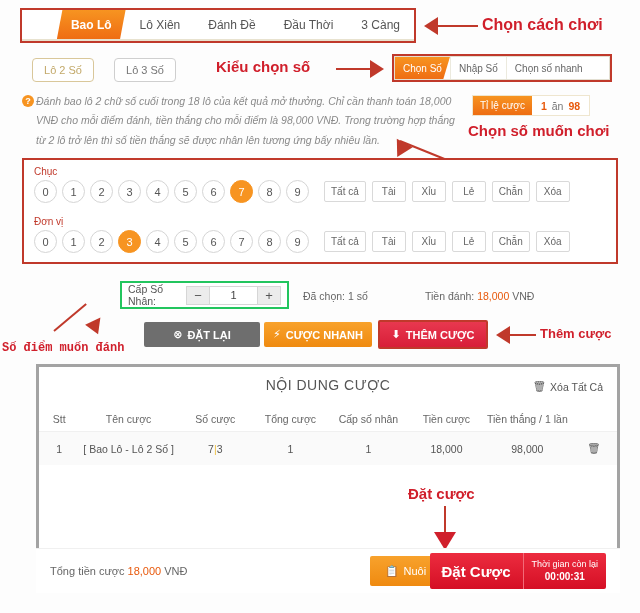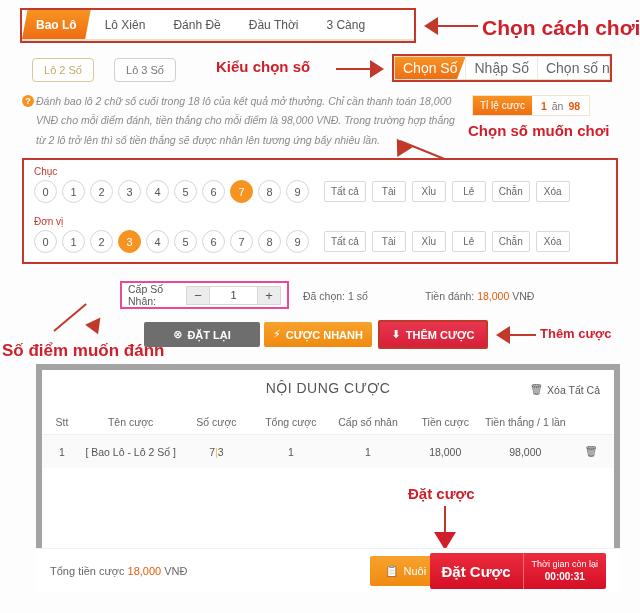--- a/index.html
+++ b/index.html
@@ -10,21 +10,21 @@
     font-family:"Liberation Sans","DejaVu Sans",sans-serif;
     font-size:11px; color:#444;
     overflow:hidden;
   }
   .page { position:absolute; inset:0; background:#fdfdfd; }
 
   
   .tabbar{
     position:absolute; left:22px; top:10px; width:392px; height:31px;
     background:#fff; border-bottom:2px solid #e8e2cf;
-    display:flex; align-items:stretch;
+    display:flex; align-items:stretch;justify-content:flex-end;
   }
   .tab{
     position:relative; display:flex; align-items:center; justify-content:center;
     padding:0 14px; font-size:12px; color:#555; cursor:pointer;
   }
   .tab.active{ color:#fff; font-weight:bold; }
   .tab.active::before{
     content:""; position:absolute; left:0; top:0; right:0; bottom:0;
     background:linear-gradient(#f79421,#ef6d13);
     clip-path: polygon(8% 0, 100% 0, 92% 100%, 0% 100%);
@@ -43,21 +43,21 @@
   }
   .pillbtn.sel{ border-color:#d9c79a; color:#c3a96a; }
 
   
   .modeswitch{
     position:absolute; left:394px; top:56px; width:216px; height:24px;
     background:#fff; border:1px solid #e3dfd2; display:flex; overflow:hidden;
   }
   .mode{
     position:relative; display:flex; align-items:center; justify-content:center;
-    font-size:14px; color:#666; padding:0 8px; cursor:pointer; white-space:nowrap;
+    font-size:10px; color:#666; padding:0 8px; cursor:pointer; white-space:nowrap;
   }
   .mode + .mode{ border-left:1px solid #eceade; }
   .mode.active{ color:#fff; }
   .mode.active::before{
     content:""; position:absolute; inset:0;
     background:linear-gradient(#f79421,#ef6d13);
     clip-path: polygon(0 0, 100% 0, 88% 100%, 0% 100%);
   }
   .mode span{ position:relative; z-index:1; }
 
@@ -103,21 +103,21 @@
   .qbtns{ display:flex; gap:6px; margin-left:10px; }
   .qbtn{
     height:21px; min-width:34px; padding:0 6px; border:1px solid #d9d9d9;
     background:#fff; display:flex; align-items:center; justify-content:center;
     font-size:10px; color:#666; border-radius:2px; cursor:pointer;
   }
 
   
   .multbox{
     position:absolute; left:120px; top:281px; width:169px; height:28px;
-    border:2px solid #ec4899; display:flex; align-items:center; padding:0 6px;
+    border:2px solid #22c55e; display:flex; align-items:center; padding:0 6px;
     background:#fff;
   }
   .multlab{ font-size:10.5px; color:#555; }
   .stepper{ display:flex; align-items:center; margin-left:6px; }
   .stepbtn{
     width:24px; height:19px; background:#ececec; border:1px solid #d6d6d6;
     display:flex; align-items:center; justify-content:center; font-size:13px;
     color:#555; cursor:pointer;
   }
   .stepval{
@@ -134,21 +134,21 @@
     justify-content:center; gap:5px; color:#fff; font-size:11px; font-weight:bold;
     border-radius:2px; cursor:pointer;
   }
   .btn-reset{ background:#6e6e6e; }
   .btn-fast{ background:linear-gradient(#f8a22c,#ef8a10); }
   .btn-add{ background:linear-gradient(#e8384f,#d81e38); border:2px solid #c0392b; }
 
   
   .card{
     position:absolute; left:36px; top:364px; width:584px; height:229px;
-    background:#fff; border:6px solid #a3a3a3;
+    background:#fff; border:3px solid #a3a3a3;
   }
   .card-title{
     position:absolute; left:0; right:0; top:10px; text-align:center;
     font-size:14px; color:#555; letter-spacing:.5px;
   }
   .clearall{
     position:absolute; right:14px; top:13px; font-size:10.5px; color:#555;
     display:flex; align-items:center; gap:4px; cursor:pointer;
   }
   table.bets{ position:absolute; left:0; top:40px; width:100%; border-collapse:collapse; }
@@ -221,21 +221,21 @@
         <span>Đầu Thời</span>
       </div>
     <div class="tab">
         <span>3 Càng</span>
       </div>
   </div>
   <div class="ann-box" style="left:20px;top:8px;width:396px;height:35px;"></div>
 
   <div class="arrow ar-left" style="left:424px;top:17px;"></div>
   <div class="ann-line" style="left:438px;top:25px;width:40px;height:2px;"></div>
-  <div class="ann-text" style="left:482px;top:16px;font-size:21px;">Chọn cách chơi</div>
+  <div class="ann-text" style="left:482px;top:16px;font-size:16px;">Chọn cách chơi</div>
 
   <div class="pillbtn sel" style="left:32px;top:58px;">
       <span>Lô 2 Số</span>
     </div>
   <div class="pillbtn" style="left:114px;top:58px;">
       <span>Lô 3 Số</span>
     </div>
 
   <div class="ann-text" style="left:216px;top:58px;font-size:15px;">Kiểu chọn số</div>
   <div class="ann-line" style="left:336px;top:68px;width:36px;height:2px;"></div>
@@ -335,21 +335,21 @@
     <span>1 số</span>
   </div>
   <div class="infotext" style="left:389px;top:290px;margin-left:36px;">
     <span>Tiền đánh:</span>
     <b>18,000</b>
     <span>VNĐ</span>
   </div>
 
   <div class="arrow" style="left:88px;top:316px;border-left:8px solid transparent;border-right:8px solid transparent;border-bottom:15px solid #c0392b;transform:rotate(36deg);"></div>
   <div class="ann-line" style="left:54px;top:330px;width:42px;height:2px;transform:rotate(-40deg);transform-origin:left center;"></div>
-  <div class="ann-text" style="left:2px;top:341px;font-size:17px;">Số điểm muốn đánh</div>
+  <div class="ann-text" style="left:2px;top:341px;font-size:12px;font-family:Liberation Mono, monospace;">Số điểm muốn đánh</div>
 
   <div class="actbtn btn-reset" style="left:144px;top:322px;width:116px;">
     <span>⊗</span>
     <span>ĐẶT LẠI</span>
   </div>
   <div class="actbtn btn-fast" style="left:264px;top:322px;width:108px;">
     <span>⚡</span>
     <span>CƯỢC NHANH</span>
   </div>
   <div class="actbtn btn-add" style="left:378px;top:320px;width:110px;height:29px;">

